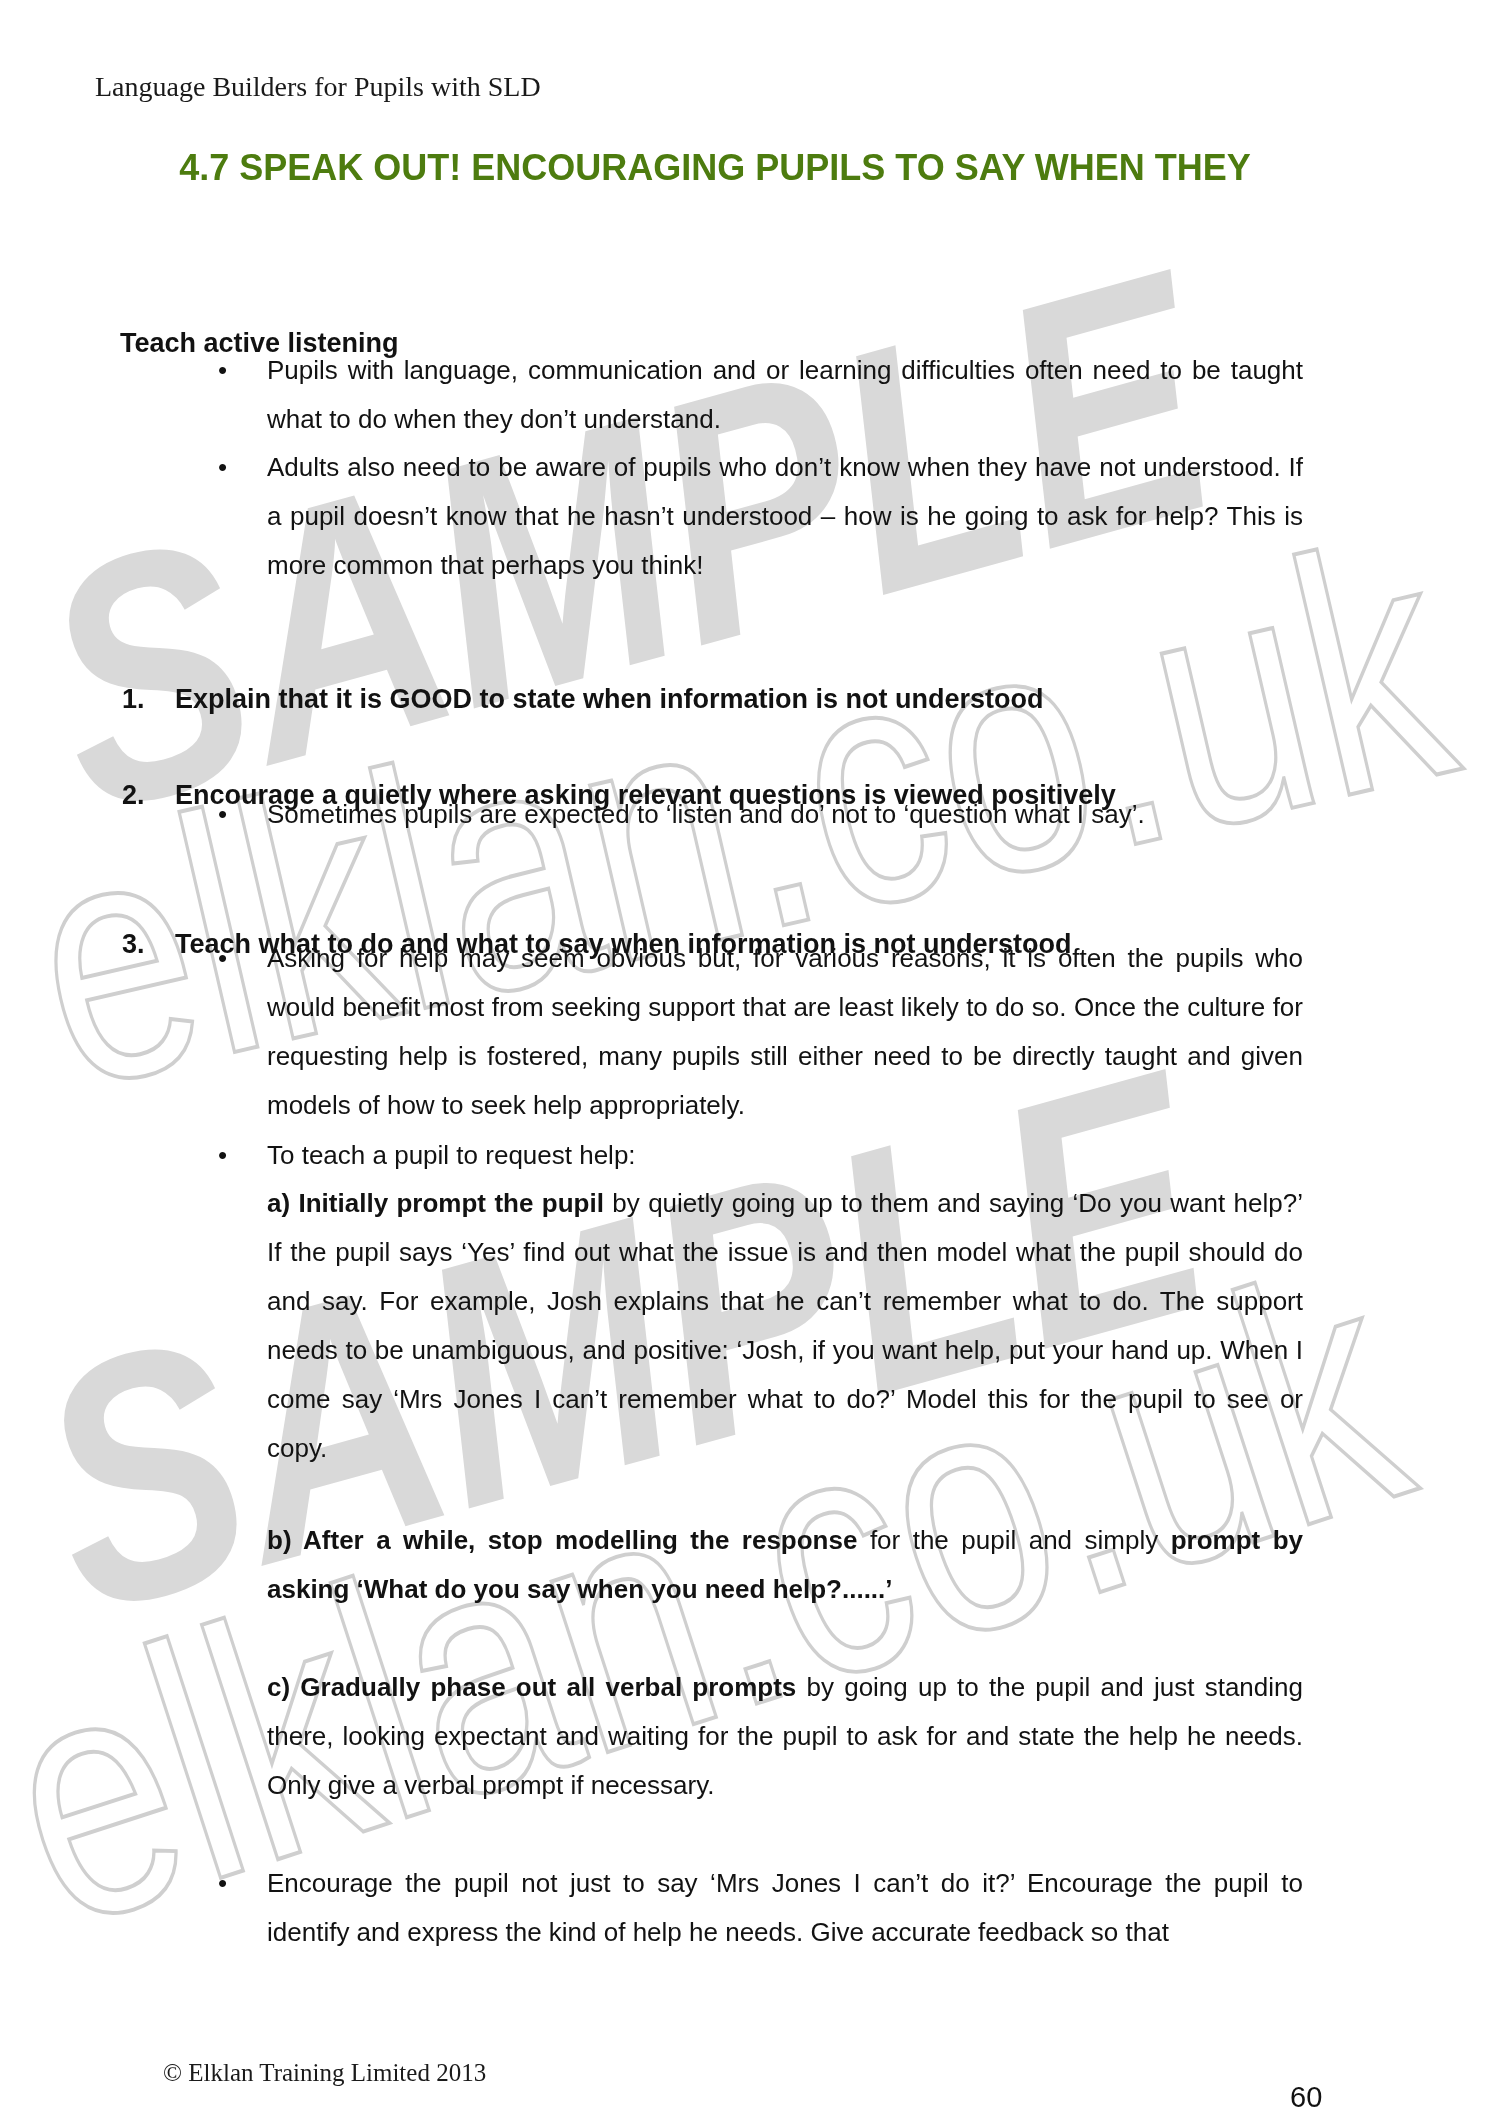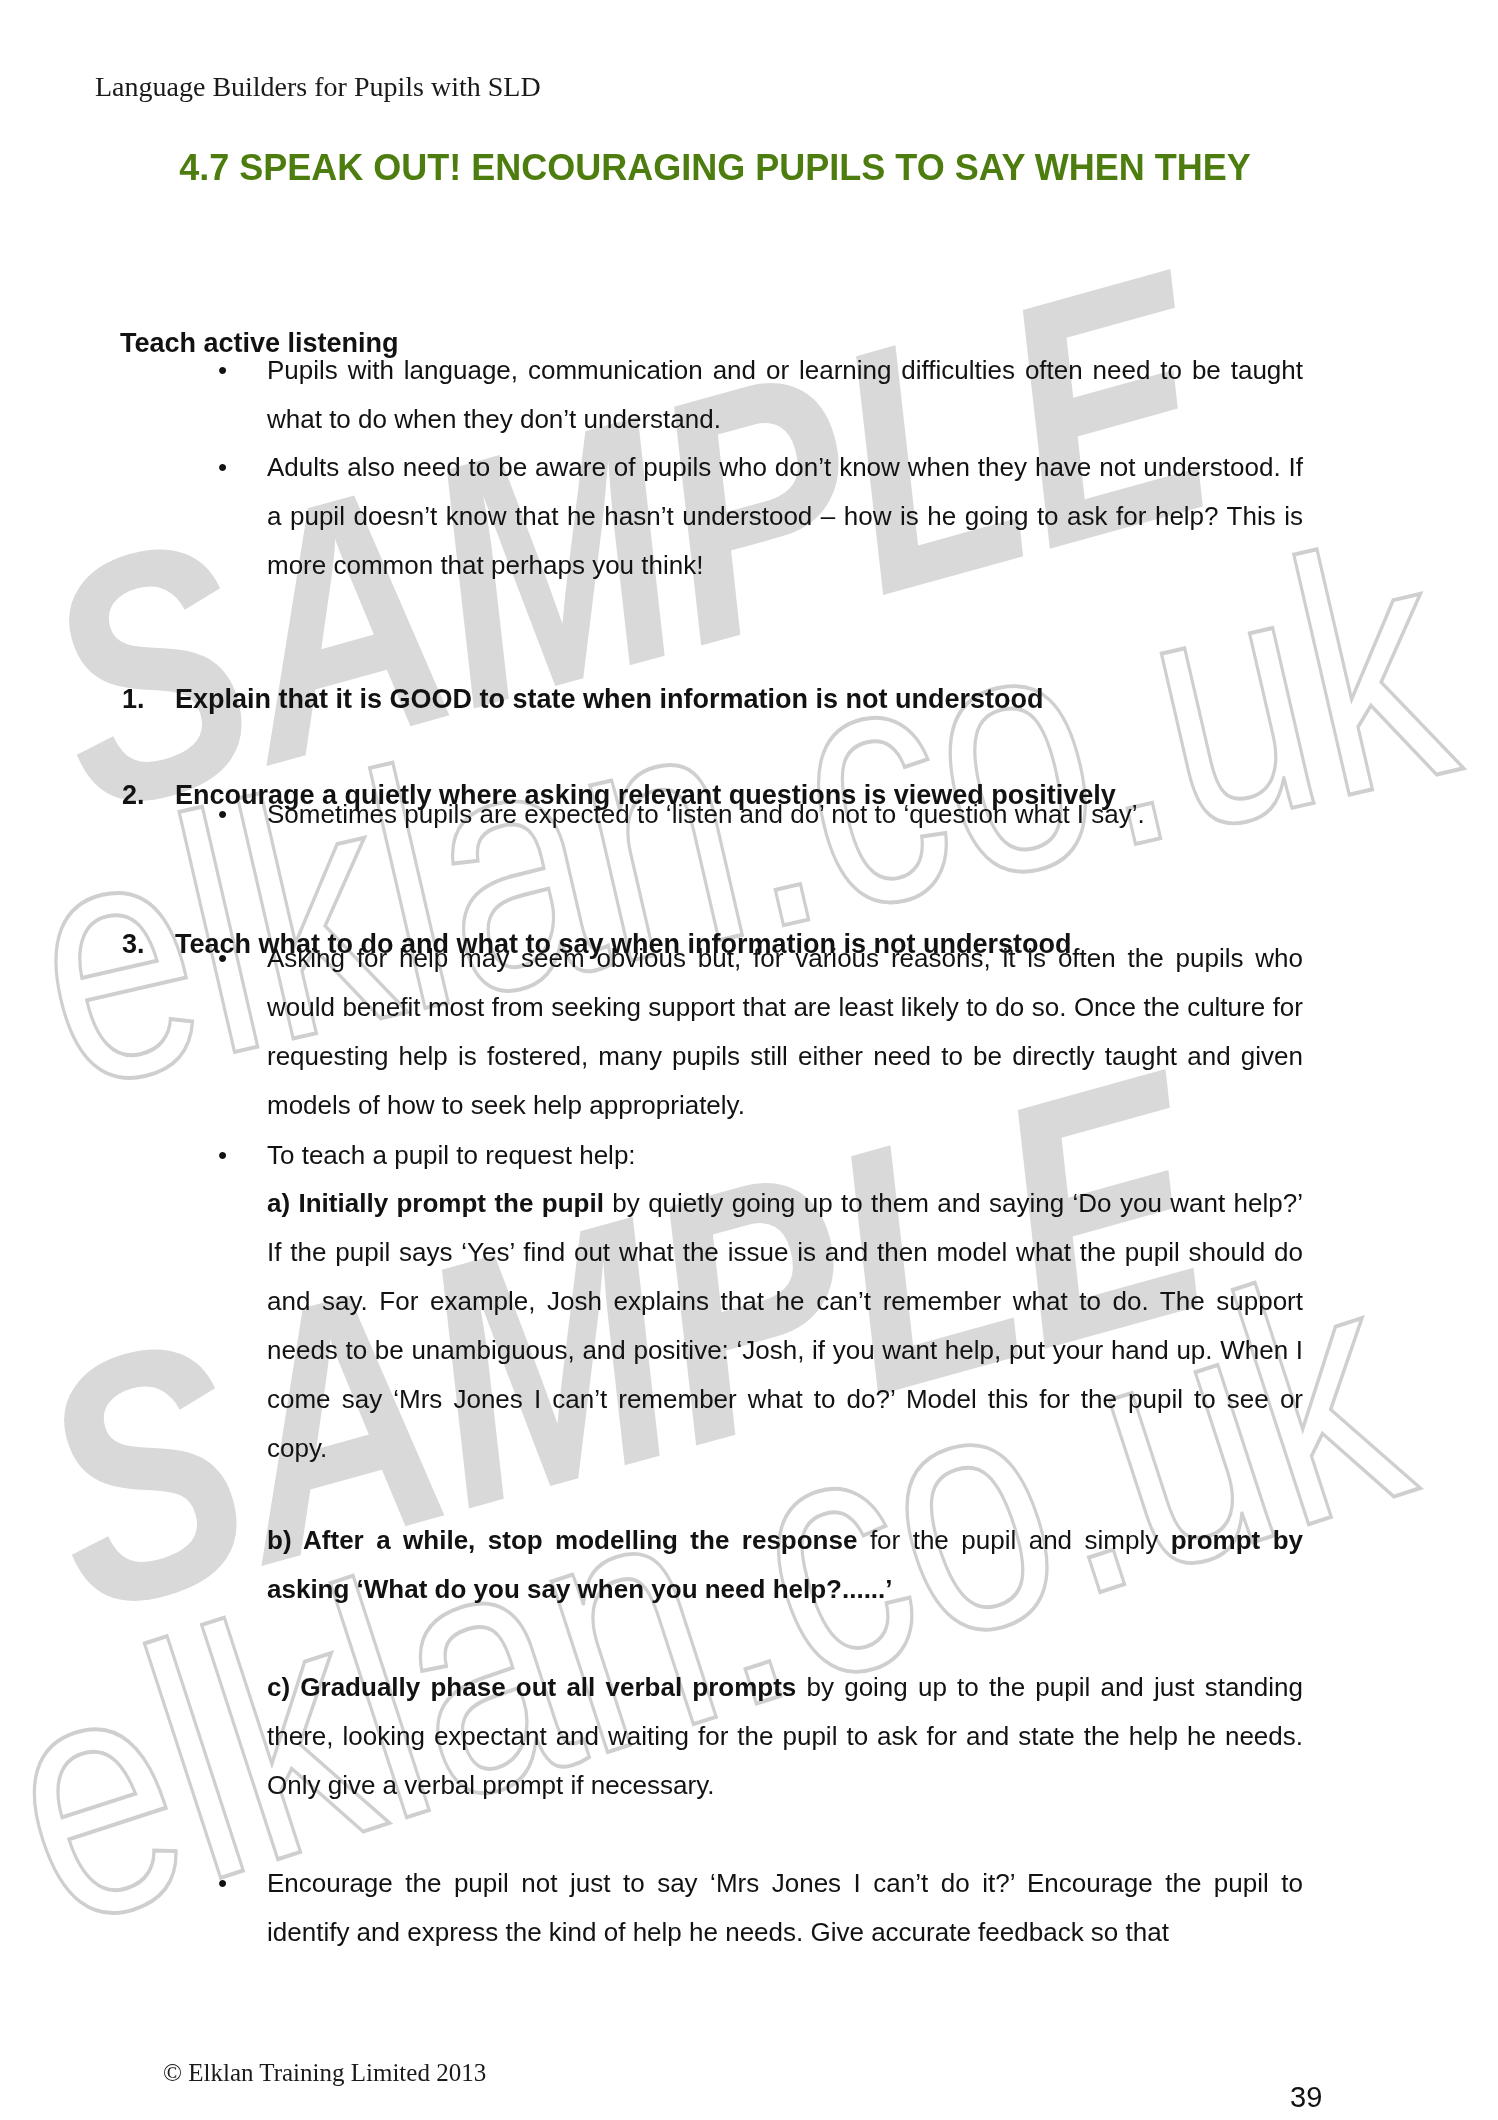--- a/index.html
+++ b/index.html
@@ -116,16 +116,16 @@
     <p class="abs para jt w-steps" style="left:267px; top:1663px;">
       <span class="bold">c) Gradually phase out all verbal prompts</span><span> by going up to the pupil and just standing there, looking expectant and waiting for the pupil to ask for and state the help he needs.  Only give a verbal prompt if necessary.</span>
     </p>
 
     <div class="abs bullet-row para jt w-bullets" style="left:218px; top:1859px;">
       <span class="bullet-marker">•</span>
       <span class="bullet-text">Encourage the pupil not just to say ‘Mrs Jones I can’t do it?’ Encourage the pupil to identify and express the kind of help he needs. Give accurate feedback so that</span>
     </div>
 
     <div class="abs footer-copy">© Elklan Training Limited 2013</div>
-    <div class="abs footer-num">39</div>
+    <div class="abs footer-num">60</div>
 
   </div>
 </div>
 
 </body></html>

